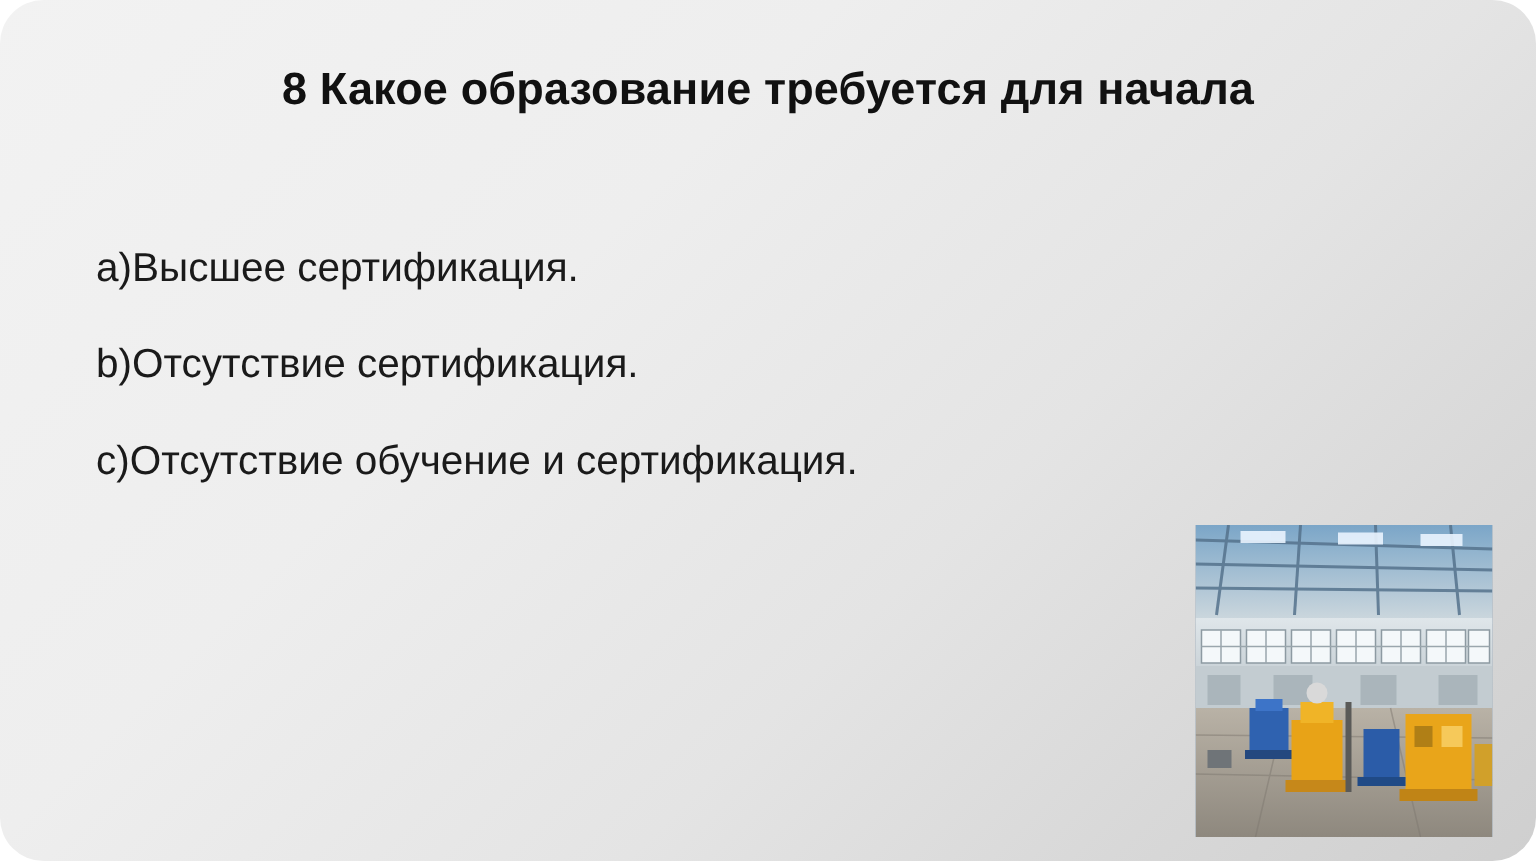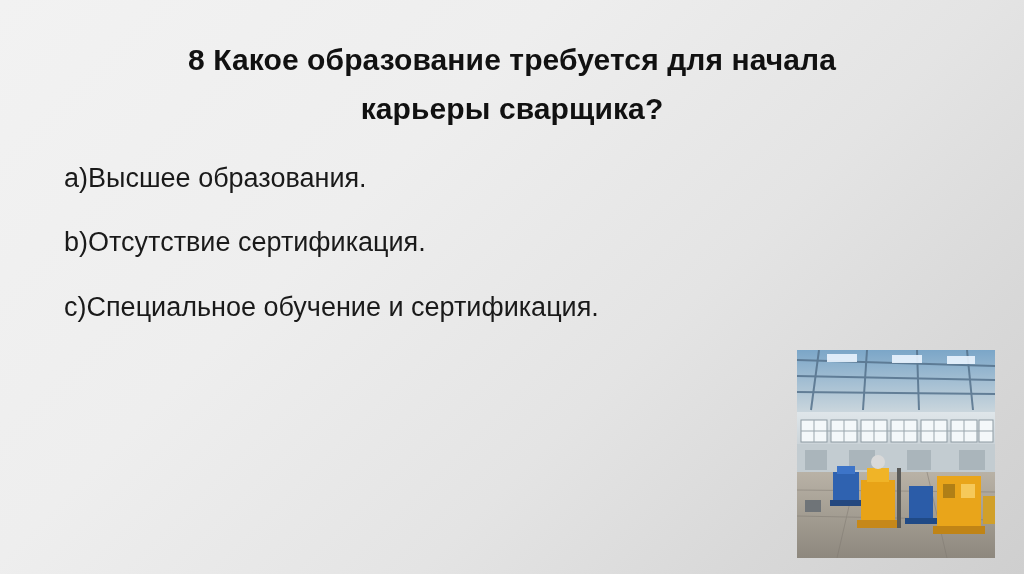--- a/index.html
+++ b/index.html
@@ -12,20 +12,21 @@
     overflow: hidden;
     font-family: "Liberation Sans", sans-serif;
   }
   .slide {
     position: relative;
     width: 1024px;
     height: 574px;
     background: linear-gradient(135deg, #f2f2f2 0%, #eeeeee 35%, #e4e4e4 62%, #d8d8d8 82%, #cfcfcf 100%);
     box-sizing: border-box;
     overflow: hidden;
+    border-radius: 29px;
   }
   .title {
     position: absolute;
     left: 96px;
     top: 36px;
     width: 832px;
     text-align: center;
     font-size: 30px;
     font-weight: bold;
     line-height: 1.62;
@@ -62,35 +63,34 @@
     display: block;
   }
 </style>
 </head>
 <body>
 
 <div class="slide">
 
   <div class="title">
     <div>8 Какое образование требуется для начала</div>
-    <div>карьеры сварщика?</div>
   </div>
 
   <div class="options">
 
     <div class="option">
-      <span class="marker">a)</span><span class="label">Высшее образования.</span>
+      <span class="marker">a)</span><span class="label">Высшее сертификация.</span>
     </div>
 
     <div class="option">
       <span class="marker">b)</span><span class="label">Отсутствие сертификация.</span>
     </div>
 
     <div class="option">
-      <span class="marker">c)</span><span class="label">Специальное обучение и сертификация.</span>
+      <span class="marker">c)</span><span class="label">Отсутствие обучение и сертификация.</span>
     </div>
 
   </div>
 
   <div class="photo">
     <svg width="198" height="208" viewBox="0 0 198 208" xmlns="http://www.w3.org/2000/svg">
       <defs>
         <linearGradient id="ceil" x1="0" y1="0" x2="0" y2="1">
           <stop offset="0%" stop-color="#7ba6c8"></stop>
           <stop offset="100%" stop-color="#cfd9de"></stop>

